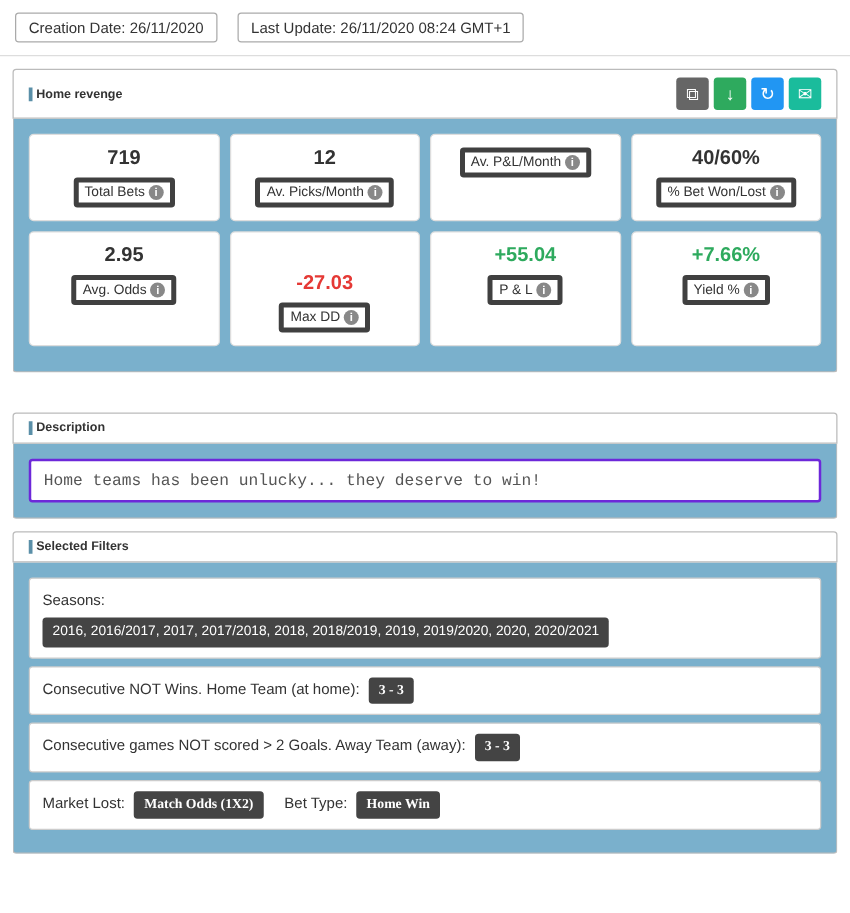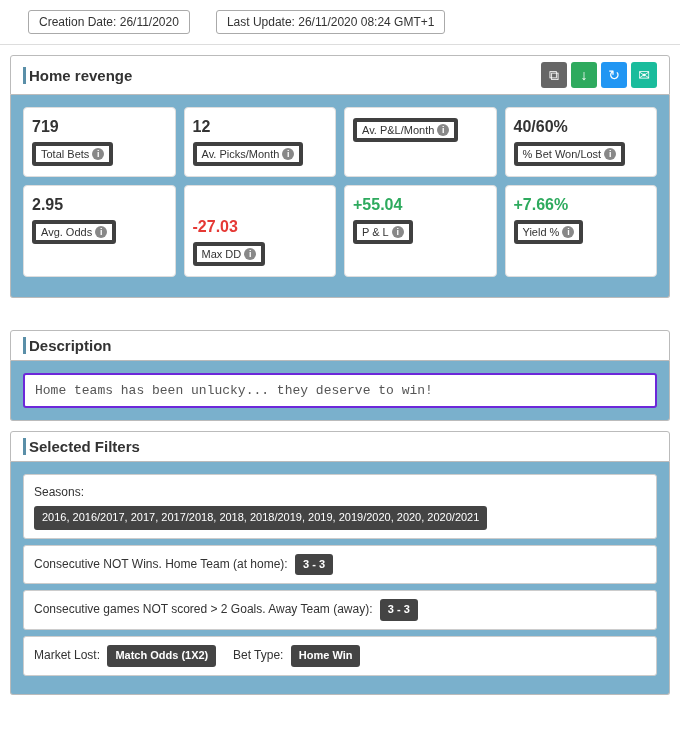--- a/index.html
+++ b/index.html
@@ -8,22 +8,22 @@
       font-size: 13px;
       background: #fff;
       width: 680px;
       min-height: 730px;
       color: #333;
     }
 
     
     .top-bar {
       display: flex;
-      gap: 26px;
-      padding: 10px 28px;
+      gap: 16px;
+      padding: 10px 12px;
       border-bottom: 1px solid #ddd;
       background: #fff;
     }
     .top-badge {
       border: 1px solid #aaa;
       padding: 4px 10px;
       border-radius: 3px;
       font-size: 12px;
       color: #333;
     }
@@ -39,21 +39,21 @@
       align-items: center;
       justify-content: space-between;
       background: #fff;
       border: 1px solid #bbb;
       padding: 6px 12px;
       border-radius: 3px 3px 0 0;
       position: relative;
     }
     .section-header-title {
       font-weight: bold;
-      font-size: 15px;
+      font-size: 10px;
       color: #333;
       position: relative;
       padding-left: 6px;
     }
     .section-header-title::before {
       content: '';
       position: absolute;
       left: 0;
       top: 0;
       bottom: 0;
@@ -95,20 +95,21 @@
     .stats-grid {
       display: grid;
       grid-template-columns: repeat(4, 1fr);
       gap: 8px;
       margin-bottom: 8px;
     }
     .stat-card {
       background: #fff;
       border-radius: 4px;
       padding: 10px 8px;
+      text-align: center;
       border: 1px solid #ddd;
     }
     .stat-value {
       font-size: 16px;
       font-weight: bold;
       color: #333;
       margin-bottom: 6px;
     }
     .stat-value.green { color: #2eaa5e; }
     .stat-value.red { color: #e53935; margin-top: 22px; }
@@ -161,20 +162,21 @@
     }
     .filter-tag {
       display: inline-block;
       background: #444;
       color: #fff;
       border-radius: 3px;
       padding: 2px 8px;
       font-size: 11px;
       font-weight: bold;
       margin-left: 4px;
+      font-family: Liberation Serif, serif;
     }
     .seasons-tag {
       display: inline-block;
       background: #444;
       color: #fff;
       border-radius: 3px;
       padding: 3px 8px;
       font-size: 11px;
       margin-top: 4px;
     }

